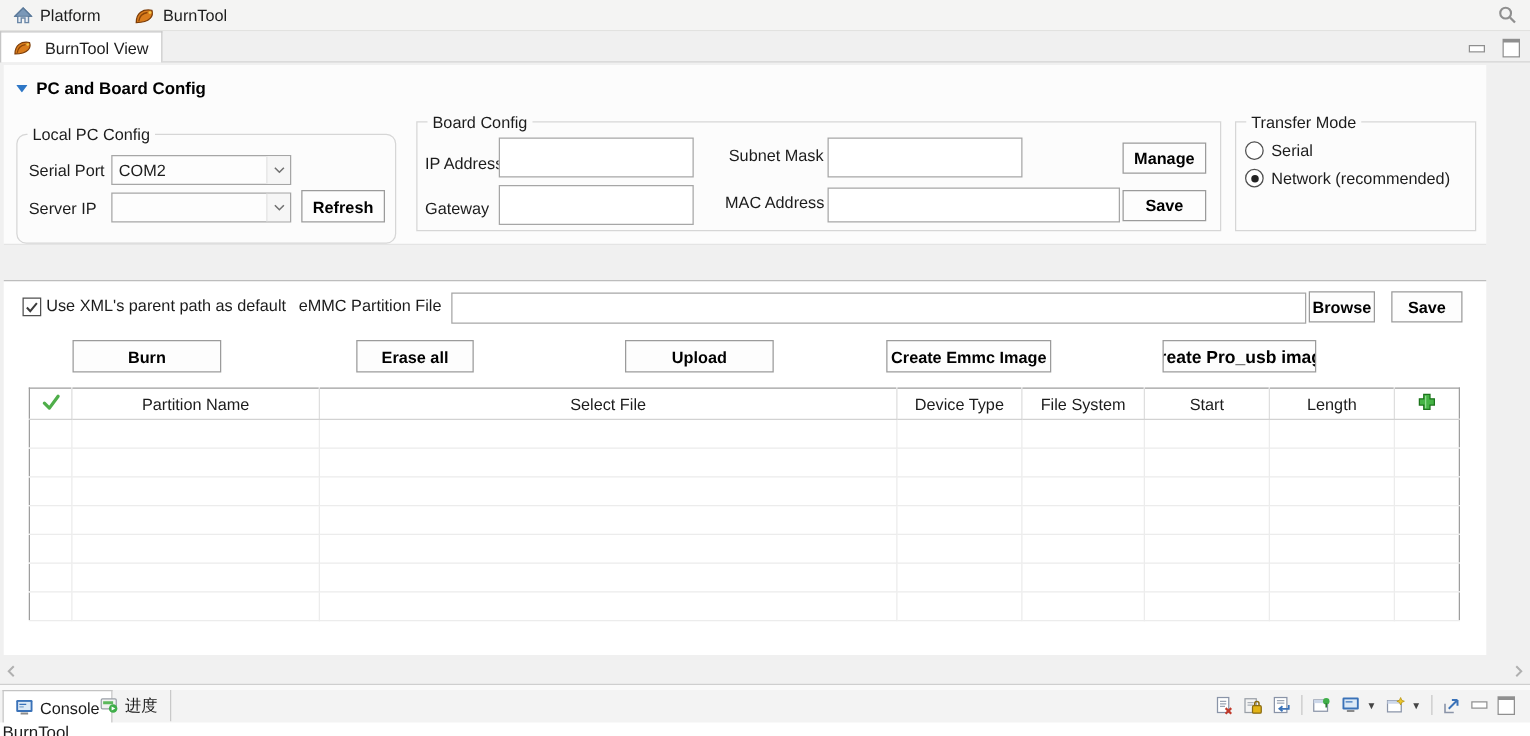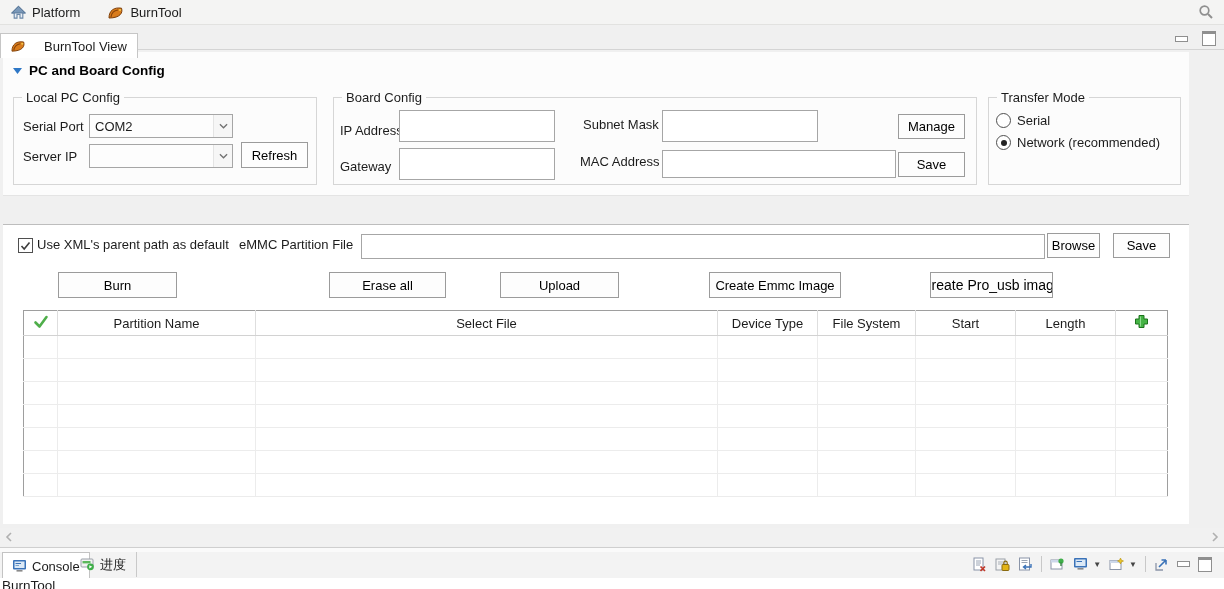--- a/index.html
+++ b/index.html
@@ -9,43 +9,43 @@
 
   
   .topbar{position:absolute;top:0;left:0;right:0;height:24px;background:#f4f4f3;
           border-bottom:1px solid #e2e2e0;display:flex;align-items:center;padding-left:7px;gap:20px;}
   .persp{display:flex;align-items:center;gap:6px;height:22px;padding:0 4px;cursor:default;}
   .topbar .search{position:absolute;right:10px;top:4px;}
 
   
   .viewbar{position:absolute;top:25px;left:0;right:0;height:24px;background:#f0f0f0;
            border-bottom:1px solid #d4d4d4;}
-  .viewtab{position:absolute;left:0;top:8px;height:24px;background:#ffffff;
+  .viewtab{position:absolute;left:0;top:0;height:24px;background:#ffffff;
            border:1px solid #c6c6c6;border-bottom:none;display:flex;align-items:center;
-           gap:18px;padding:0 10px;z-index:2;}
+           gap:10px;padding:0 10px;z-index:2;}
   .winbtns{position:absolute;right:8px;top:6px;display:flex;gap:14px;align-items:center;}
   .minico{width:11px;height:4px;border:1px solid #8f8f8f;background:#fff;}
   .maxico{width:12px;height:11px;border:1px solid #8f8f8f;border-top:3px solid #8f8f8f;background:#fff;}
 
   
   .section1{position:absolute;top:52px;left:3px;width:1186px;height:143px;background:#fcfcfc;
             border-bottom:1px solid #e4e4e4;}
   .sechdr{position:absolute;left:10px;top:11px;display:flex;align-items:center;gap:7px;
           font-weight:bold;color:#000000;font-size:13.5px;cursor:pointer;}
   .groupbox{position:absolute;border:1px solid #d6d6d6;background:transparent;}
   .legend{position:absolute;top:-8px;left:8px;background:#fcfcfc;padding:0 4px;font-size:13px;}
   .flabel{position:absolute;font-size:13px;white-space:nowrap;}
   .combo{position:absolute;background:#fdfdfd;border:1px solid #a6a6a6;display:flex;align-items:center;}
   .combo .val{flex:1;padding:0 5px;font-size:13px;}
   .combo .arr{width:18px;height:100%;display:flex;align-items:center;justify-content:center;
               border-left:1px solid #e4e4e4;background:#f6f6f6;}
   .tinput{position:absolute;background:#fff;border:1px solid #a6a6a6;}
   .btn{position:absolute;background:#fdfdfd;border:1px solid #9b9b9b;display:flex;align-items:center;
        justify-content:center;font-size:13px;font-family:"Liberation Sans",sans-serif;cursor:pointer;
-       white-space:nowrap;overflow:hidden;padding:3px;}
+       white-space:nowrap;overflow:hidden;padding:3px;font-weight:bold;}
   .radio-row{position:absolute;display:flex;align-items:center;gap:6px;}
   .radio{width:13px;height:13px;border:1px solid #4f4f4f;border-radius:50%;background:#fff;
          display:flex;align-items:center;justify-content:center;}
   .radio .dot{width:6px;height:6px;border-radius:50%;background:#222;}
   .cb{width:13px;height:13px;border:1px solid #4f4f4f;background:#fff;display:flex;
       align-items:center;justify-content:center;}
 
   
   .burntabs{position:absolute;top:200px;left:3px;height:24px;display:flex;z-index:2;}
   .burntab{border:1px solid #bdbdbd;margin-left:-1px;padding:0 11px;display:flex;align-items:center;
@@ -138,21 +138,21 @@
   <div class="section1">
     <div class="sechdr">
       <span class="icon">
         <svg width="9" height="6" viewBox="0 0 9 6">
             <polygon points="0,0 9,0 4.5,6" fill="#2e77c6"></polygon>
           </svg>
       </span>
       <span>PC and Board Config</span>
     </div>
 
-    <div class="groupbox" style="left:10px;top:45px;width:302px;height:86px;">
+    <div class="groupbox" style="left:10px;top:55px;width:302px;height:86px;border-radius:8px;">
       <span class="legend">Local PC Config</span>
       <span class="flabel" style="left:9px;top:21px;">Serial Port</span>
       <div class="combo" style="left:75px;top:16px;width:142px;height:22px;">
         <span class="val">COM2</span>
         <span class="arr icon">
           <svg width="9" height="6" viewBox="0 0 10 6">
               <path d="M1 1 L5 5 L9 1" fill="none" stroke="#707070" stroke-width="1.4"></path>
             </svg>
         </span>
       </div>
@@ -204,21 +204,21 @@
           <path d="M1.5 5 L4.2 8 L9.5 1.5" fill="none" stroke="#3c3c3c" stroke-width="1.6"></path>
         </svg>
     </span>
     <span class="flabel" style="left:34px;top:12px;">Use XML's parent path as default</span>
     <span class="flabel" style="left:236px;top:12px;">eMMC Partition File</span>
     <input class="tinput" style="left: 358px; top: 9px; width: 678px; height: 21px;" value="">
     <button class="btn" style="left:1044px;top:8px;width:53px;height:25px;">Browse</button>
     <button class="btn" style="left:1110px;top:8px;width:57px;height:25px;">Save</button>
 
     <button class="btn" style="left:55px;top:47px;width:119px;height:26px;">Burn</button>
-    <button class="btn" style="left:282px;top:47px;width:117px;height:26px;margin-left:44px;">Erase all</button>
+    <button class="btn" style="left:282px;top:47px;width:94px;height:26px;">Erase all</button>
     <button class="btn" style="left:497px;top:47px;width:119px;height:26px;">Upload</button>
     <button class="btn" style="left:706px;top:47px;width:132px;height:26px;">Create Emmc Image</button>
     <button class="btn" style="left:927px;top:47px;width:123px;height:26px;font-size:14px;">Create Pro_usb image</button>
 
     <table class="ptable">
       <colgroup>
         <col style="width:34px">
           <col style="width:198px">
           <col style="width:462px">
         <col style="width:100px">

